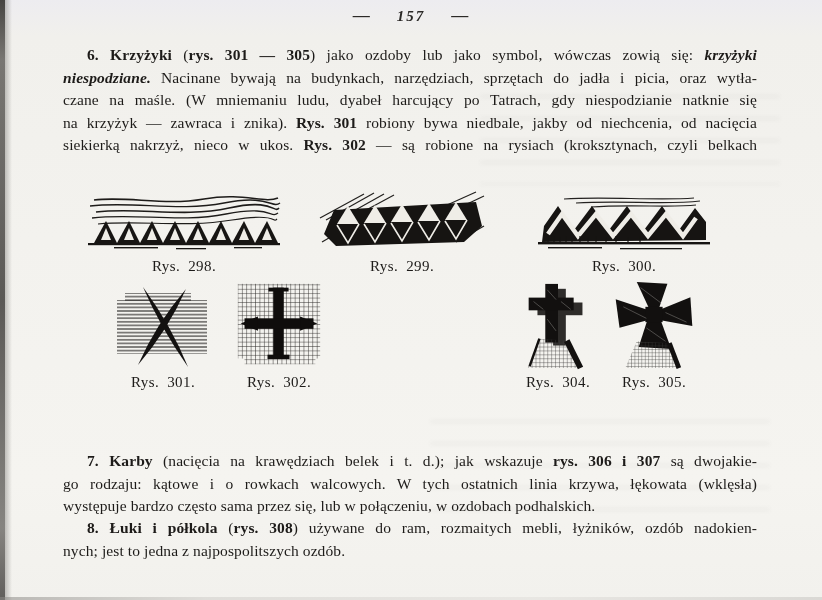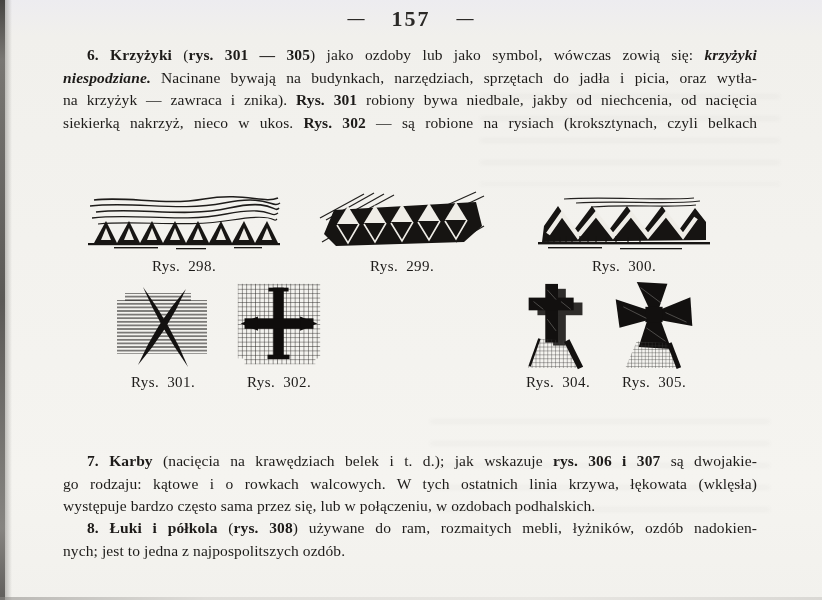--- a/index.html
+++ b/index.html
@@ -13,21 +13,21 @@
   .edge-left-soft{position:absolute;left:5px;top:0;width:7px;height:100%;
     background:linear-gradient(90deg,rgba(90,88,84,.35),rgba(90,88,84,0));}
   .edge-bottom{position:absolute;left:0;bottom:0;width:100%;height:3px;
     background:linear-gradient(90deg,#8a8884,#cfcdc9 25%,#e0deda 65%,#c6c4c0);opacity:.55;}
   .ghost{position:absolute;opacity:.05;filter:blur(2px);pointer-events:none;
     background:repeating-linear-gradient(180deg,#55534f 0 3px,transparent 3px 22px);}
 
   .pagehead{position:absolute;top:6px;left:0;width:822px;display:flex;
     justify-content:center;align-items:center;gap:26px;color:#2b2927;}
   .pagehead .dash{font-size:17px;font-weight:bold;letter-spacing:1px;}
-  .pagehead .pnum{font-size:22px;font-weight:bold;letter-spacing:2px;}
+  .pagehead .pnum{font-size:15px;font-weight:bold;letter-spacing:2px;font-style:italic;}
 
   .tb{position:absolute;left:63px;width:694px;color:#1d1b19;}
   .line{font-size:15.5px;line-height:22.6px;letter-spacing:.1px;
     text-align:justify;text-align-last:justify;white-space:normal;}
   .line.noj{text-align-last:left;}
   .line.ind{text-indent:24px;}
   .seg-b{font-weight:bold;margin-top:41px;}
   .seg-i{font-style:italic;font-weight:bold;}
   .seg-n{font-weight:normal;}
 
@@ -49,20 +49,21 @@
 
   <header class="pagehead">
     <span class="dash">—</span>
     <span class="pnum">157</span>
     <span class="dash">—</span>
   </header>
 
   <section class="tb" style="top:44px;">
     <div class="line ind"><span class="seg-b">6. Krzyżyki</span><span class="seg-n"> (</span><span class="seg-b">rys. 301 — 305</span><span class="seg-n">) jako ozdoby lub jako symbol, wówczas zowią się: </span><span class="seg-i">krzyżyki</span></div>
     <div class="line"><span class="seg-i">niespodziane.</span><span class="seg-n"> Nacinane bywają na budynkach, narzędziach, sprzętach do jadła i picia, oraz wytła-</span></div>
+    <div class="line"><span class="seg-n">czane na maśle. (W mniemaniu ludu, dyabeł harcujący po Tatrach, gdy niespodzianie natknie się</span></div>
     <div class="line"><span class="seg-n">na krzyżyk — zawraca i znika). </span><span class="seg-b">Rys. 301</span><span class="seg-n"> robiony bywa niedbale, jakby od niechcenia, od nacięcia</span></div>
     <div class="line"><span class="seg-n">siekierką nakrzyż, nieco w ukos. </span><span class="seg-b">Rys. 302</span><span class="seg-n"> — są robione na rysiach (kroksztynach, czyli belkach</span></div>
   </section>
 
   <figure class="fig" style="left:80px;top:190px;width:208px;height:86px;">
     <svg width="200" height="60" viewBox="0 0 200 60">
       <g stroke="#1e1c1a" fill="none">
         <path d="M10,6 C45,2 80,12 120,5 S180,10 194,4" stroke-width="1.6"></path>
         <path d="M6,12 C50,7 95,18 140,9 S188,15 196,9" stroke-width="1.4"></path>
         <path d="M12,18 C55,13 100,24 145,14 S190,20 195,14" stroke-width="1.6"></path>

